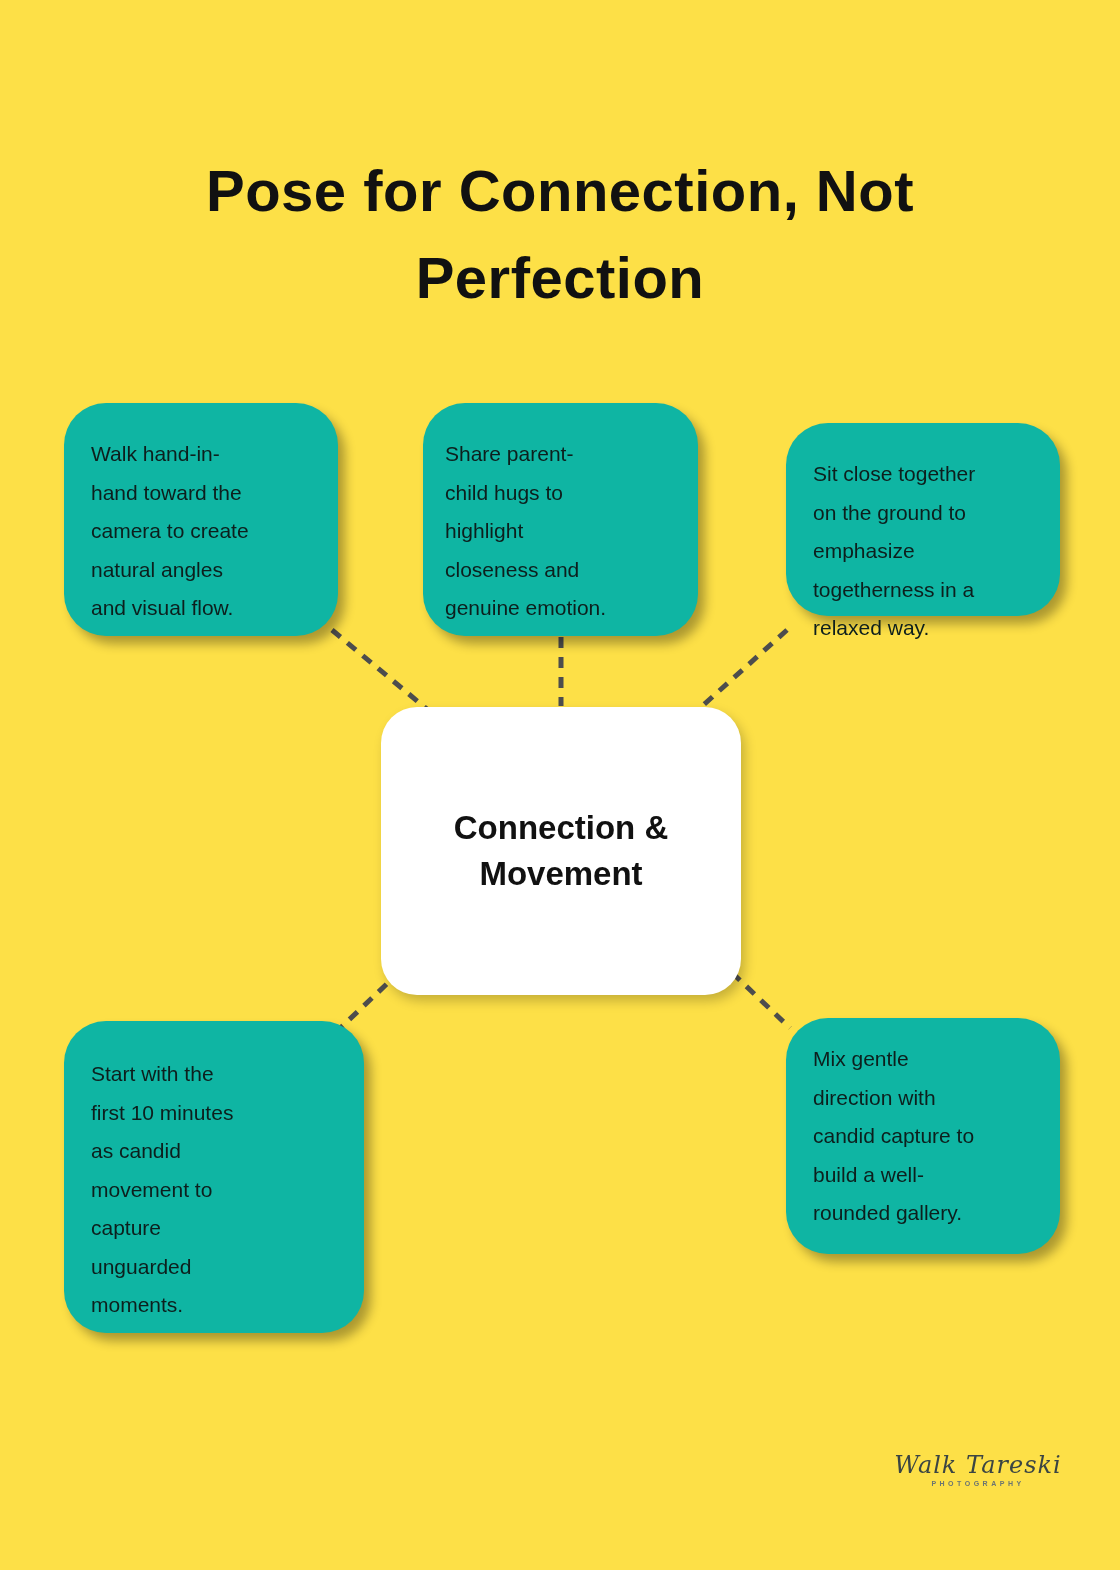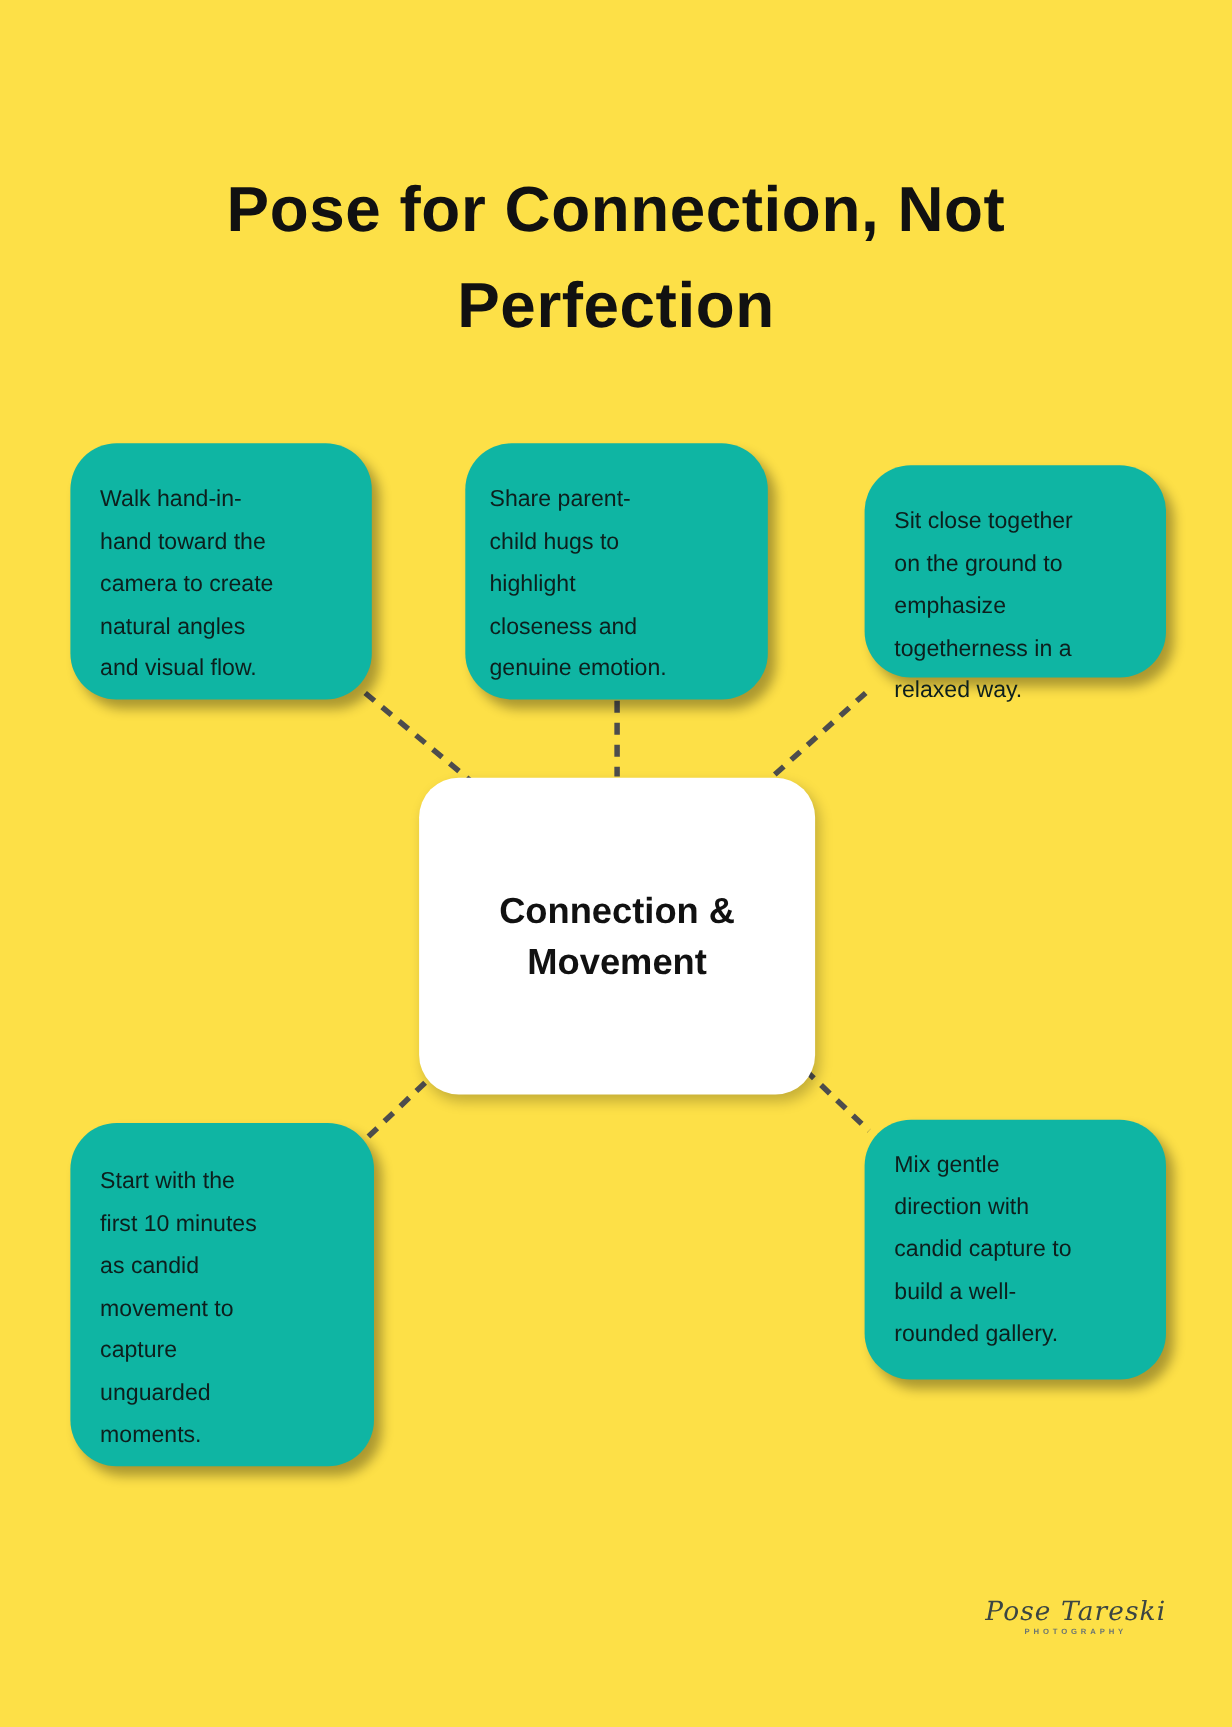--- a/index.html
+++ b/index.html
@@ -50,21 +50,21 @@
     box-sizing: border-box;
     padding: 32px 24px 24px 27px;
     color: #0d1f1d;
     font-size: 21px;
     line-height: 38.5px;
     white-space: pre-line;
   }
   .node-top-left    { left: 64px;  top: 403px;  width: 274px; height: 233px; }
   .node-top-middle  { left: 423px; top: 403px;  width: 275px; height: 233px; padding-left: 22px; }
   .node-top-right   { left: 786px; top: 423px;  width: 274px; height: 193px; }
-  .node-bottom-left { left: 64px;  top: 1021px; width: 276px; height: 312px; padding-top: 34px; }
+  .node-bottom-left { left: 64px;  top: 1021px; width: 300px; height: 312px; padding-top: 34px; }
   .node-bottom-right{ left: 786px; top: 1018px; width: 274px; height: 236px; padding-top: 22px; }
   .center-node {
     position: absolute;
     left: 381px;
     top: 707px;
     width: 360px;
     height: 288px;
     background: #ffffff;
     border-radius: 36px;
     box-shadow: 4px 6px 12px rgba(0, 0, 0, 0.22);
@@ -149,17 +149,17 @@
 unguarded
 moments.</div>
 
   <div class="node node-bottom-right">Mix gentle
 direction with
 candid capture to
 build a well-
 rounded gallery.</div>
 
   <div class="signature">
-    <span class="sig-script">Pose Tareski</span>
+    <span class="sig-script">Walk Tareski</span>
     <span class="sig-sub">PHOTOGRAPHY</span>
   </div>
 
 </div>
 
 </body></html>

